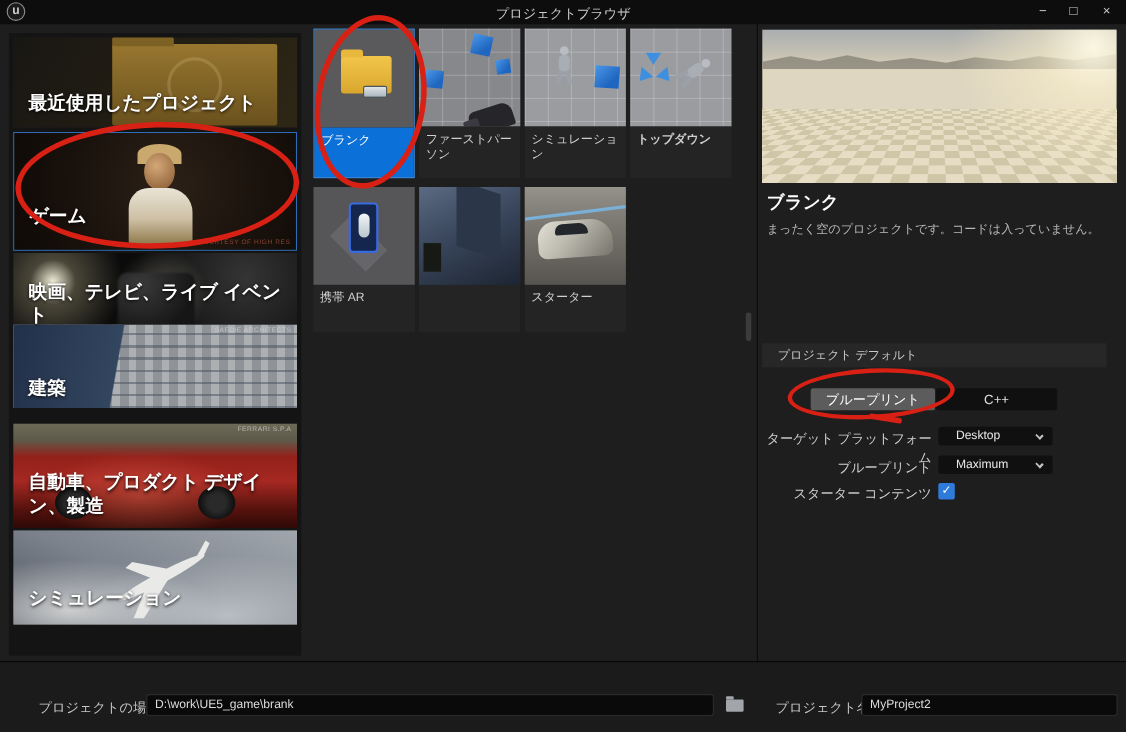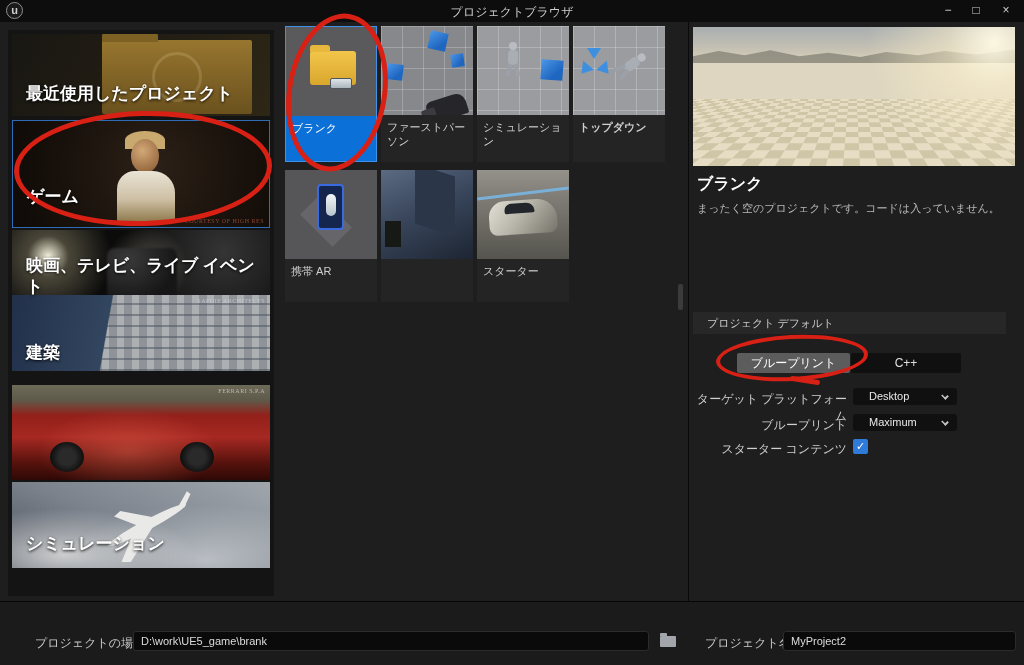--- a/index.html
+++ b/index.html
@@ -10,21 +10,21 @@
   #titlebar { position:absolute; left:0; top:0; width:1024px; height:22px; background:#0d0d0d; }
   #ue-logo { position:absolute; left:6px; top:2px; width:17px; height:17px; border:1px solid #8f8f8f;
     border-radius:50%; color:#cfcfcf; font-size:11px; font-weight:bold; text-align:center; line-height:15px;
     background:#1a1a1a; }
   #window-title { position:absolute; left:50%; top:4px; transform:translateX(-50%); color:#cfcfcf; font-size:12px; }
   .winbtn { position:absolute; top:2px; width:20px; height:18px; color:#cfcfcf; font-size:12px;
     text-align:center; line-height:17px; }
   #btn-min { right:66px; } #btn-max { right:38px; } #btn-close { right:8px; }
 
   
-  #sidebar { position:absolute; left:8px; top:30px; width:266px; height:566px; background:#141414;font-family:Liberation Serif, serif; }
+  #sidebar { position:absolute; left:8px; top:30px; width:266px; height:566px; background:#141414; }
   .side-tile { position:absolute; left:4px; width:258px; overflow:hidden; background:#1b1b1b; }
   .side-label { position:absolute; left:14px; color:#fff; font-size:17px; font-weight:bold;
     text-shadow:0 1px 3px rgba(0,0,0,.95); line-height:1.25; z-index:3; }
   .attr-text { position:absolute; font-size:6px; letter-spacing:.5px; z-index:3; }
   .t1 { top:4px;  height:82px; }
   .t2 { top:90px; height:108px; border:1px solid #2e6db5; }
   .t3 { top:200px; height:75px; }
   .t4 { top:265px; height:76px; }
   .t5 { top:355px; height:95px; }
   .t6 { top:452px; height:86px; }
@@ -227,20 +227,21 @@
   <div class="side-tile t4">
     <div class="art"></div>
     <span class="side-label" style="bottom:8px;">建築</span>
     <span class="attr-text" style="right:5px; top:3px; color:#cfd2d6; opacity:.75;">SAFDIE ARCHITECTS</span>
   </div>
   <div class="side-tile t5">
     <div class="art">
       <div class="wheel w1"></div>
       <div class="wheel w2"></div>
     </div>
+    <span class="side-label" style="bottom:10px; width:225px;">自動車、プロダクト デザイン、製造</span>
     <span class="attr-text" style="right:5px; top:3px; color:#d8d8d8; opacity:.7;">FERRARI S.P.A</span>
   </div>
   <div class="side-tile t6">
     <div class="art">
       <svg class="plane" viewBox="0 0 130 74">
         <g transform="rotate(-28 65 37)" fill="#e9e9e7">
           <ellipse cx="65" cy="37" rx="44" ry="5"></ellipse>
           <polygon points="50,37 20,62 30,64 70,41"></polygon>
           <polygon points="58,35 40,14 48,12 74,33"></polygon>
           <polygon points="102,35 116,26 118,30 106,39"></polygon>

